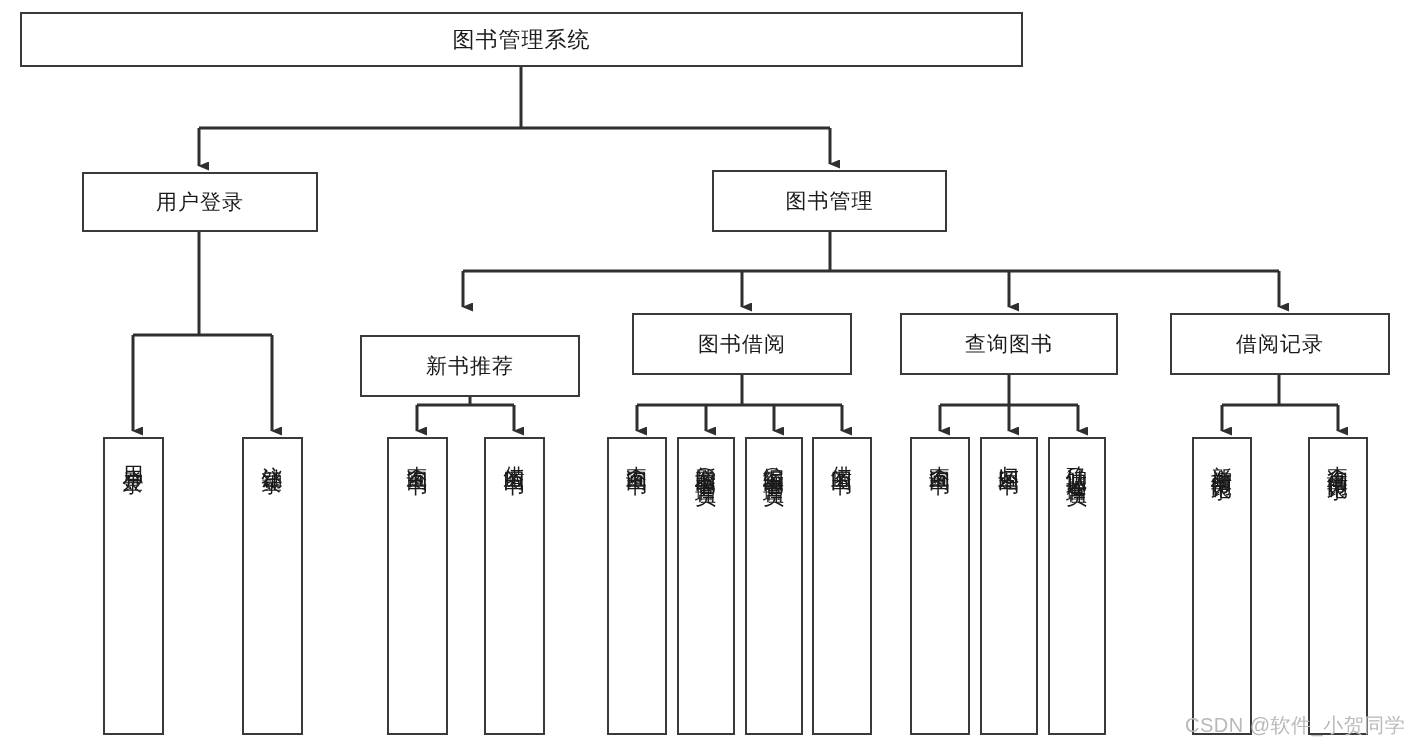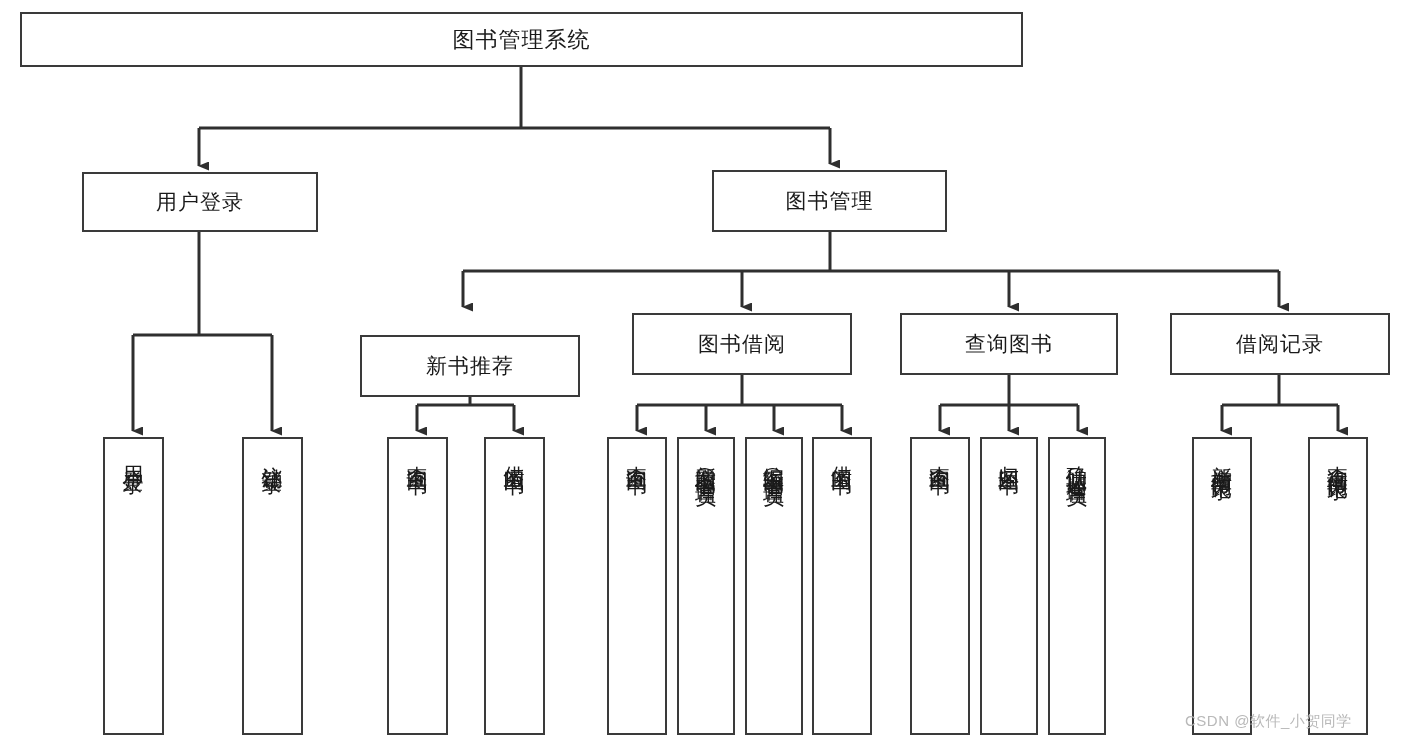--- a/index.html
+++ b/index.html
@@ -56,21 +56,21 @@
     writing-mode: vertical-rl;
     text-orientation: upright;
     font-size: 21px;
     letter-spacing: 3px;
     line-height: 1;
   }
   .watermark {
     position: absolute;
     left: 1185px;
     top: 712px;
-    font-size: 15px;
+    font-size: 20px;
     color: #b9b9b9;
     white-space: nowrap;
     letter-spacing: 0.5px;
   }
 </style>
 </head>
 <body>
 
 <div id="canvas">
 

